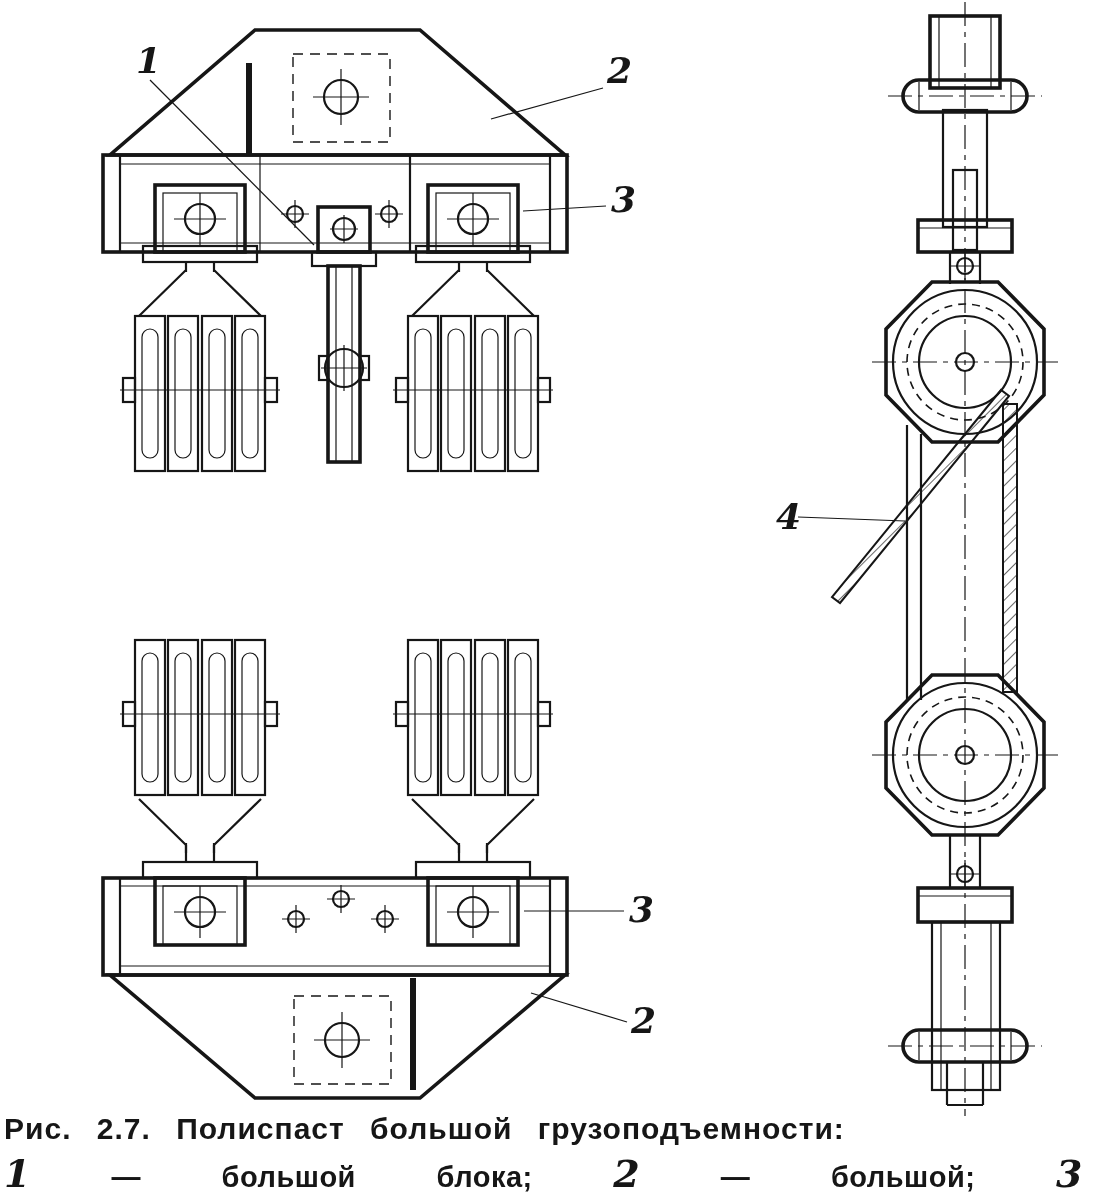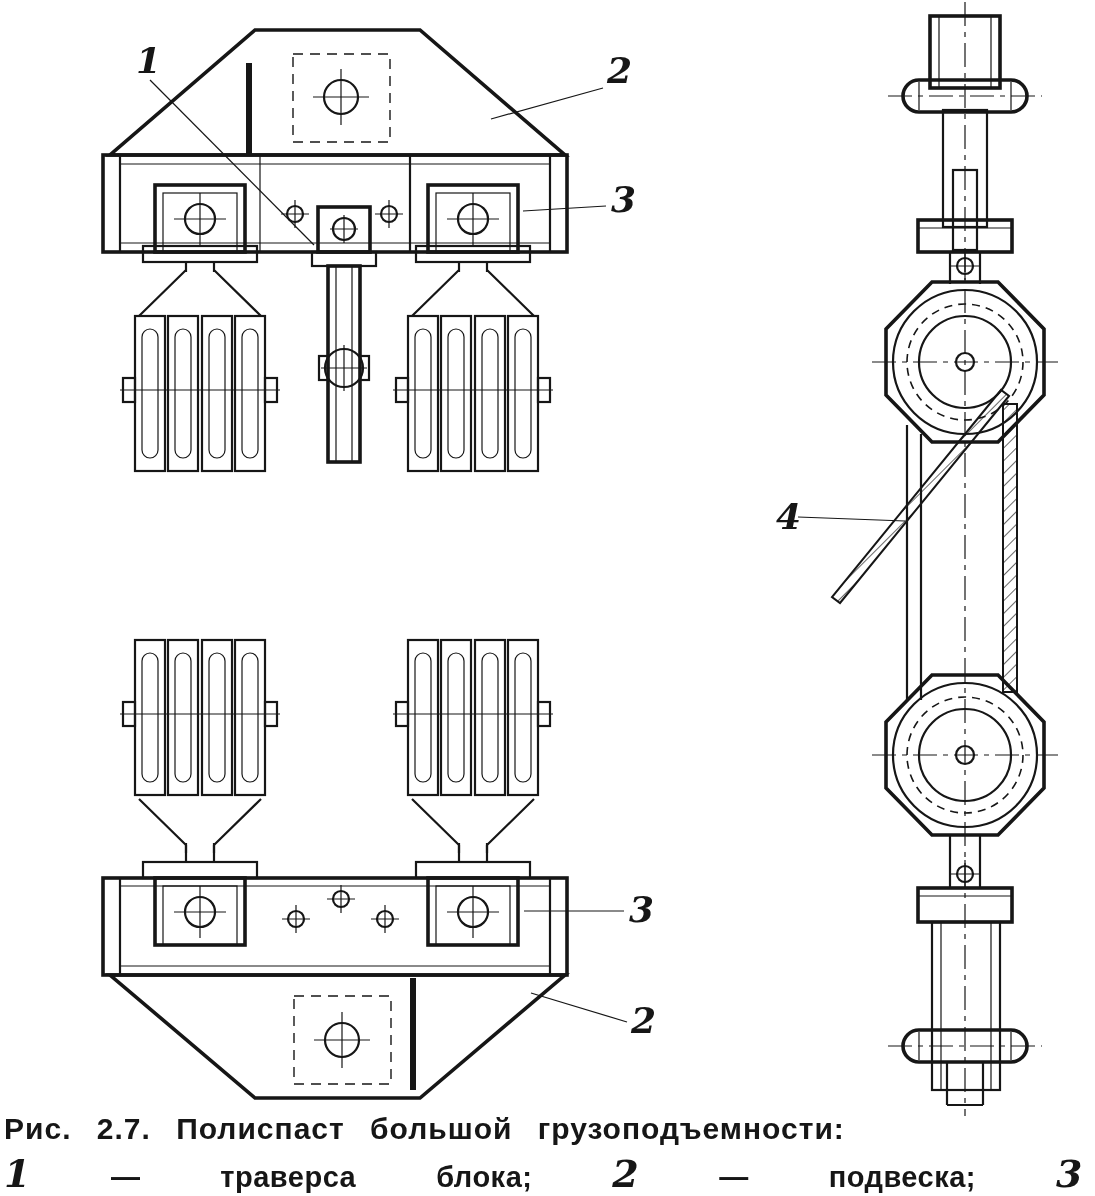--- a/index.html
+++ b/index.html
@@ -200,22 +200,22 @@
     <line x1="798" y1="517" x2="905" y2="521" class="thin"></line>
     <text x="776" y="529" class="callout">4</text>
   </g>
 </svg>
 
 <div class="caption">
   <div class="cap1">Рис. 2.7. Полиспаст большой грузоподъемности:</div>
   <div class="cap2">
     <span class="num">1</span>
     <span class="w">—</span>
-    <span class="w">траверса</span>
+    <span class="w">большой</span>
     <span class="w">блока;</span>
     <span class="num">2</span>
     <span class="w">—</span>
-    <span class="w">подвеска;</span>
+    <span class="w">большой;</span>
     <span class="num">3</span>
   </div>
 </div>
 
 </div>
 
 </body></html>

